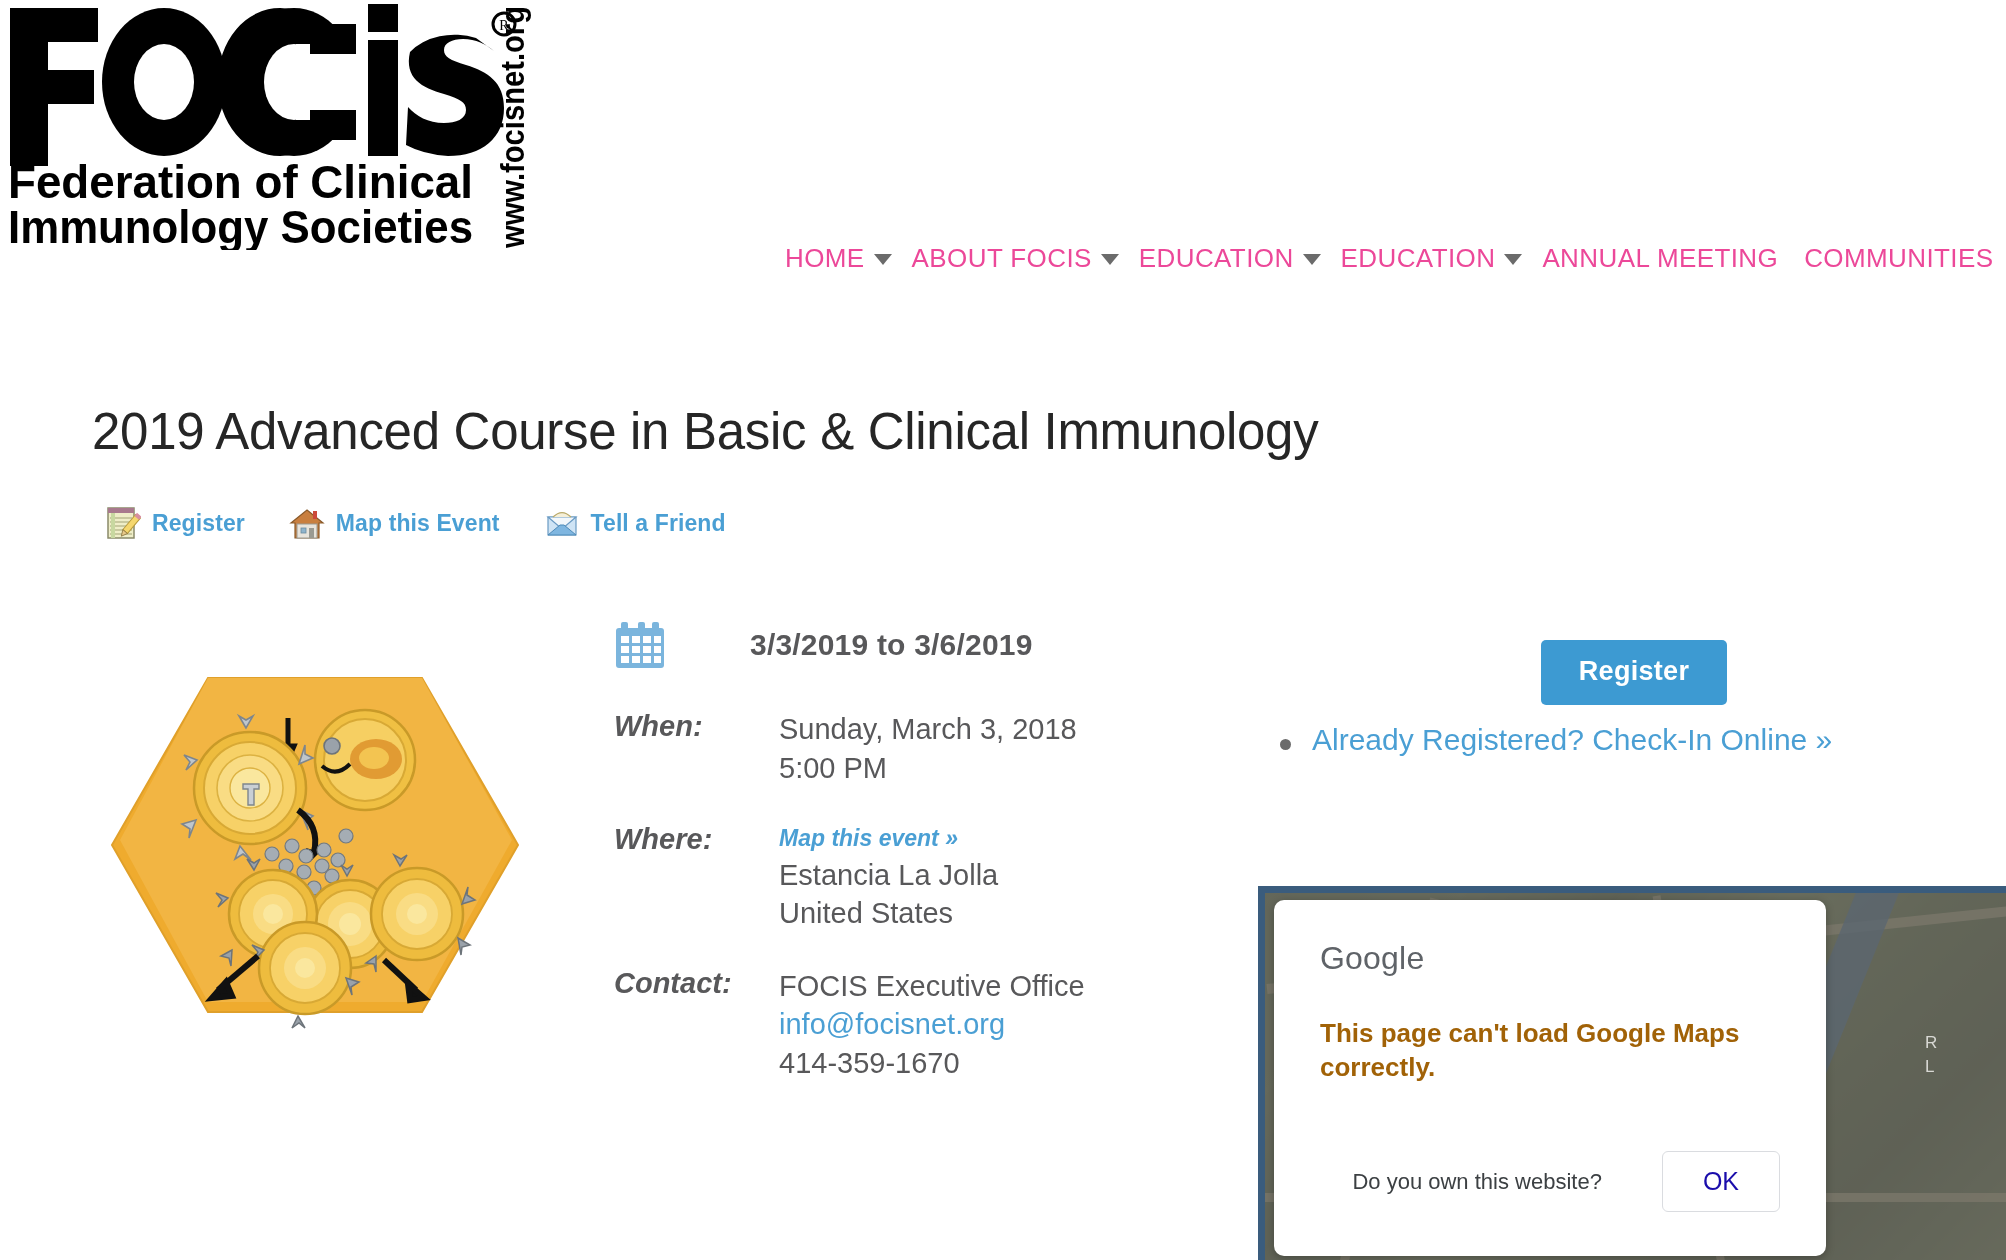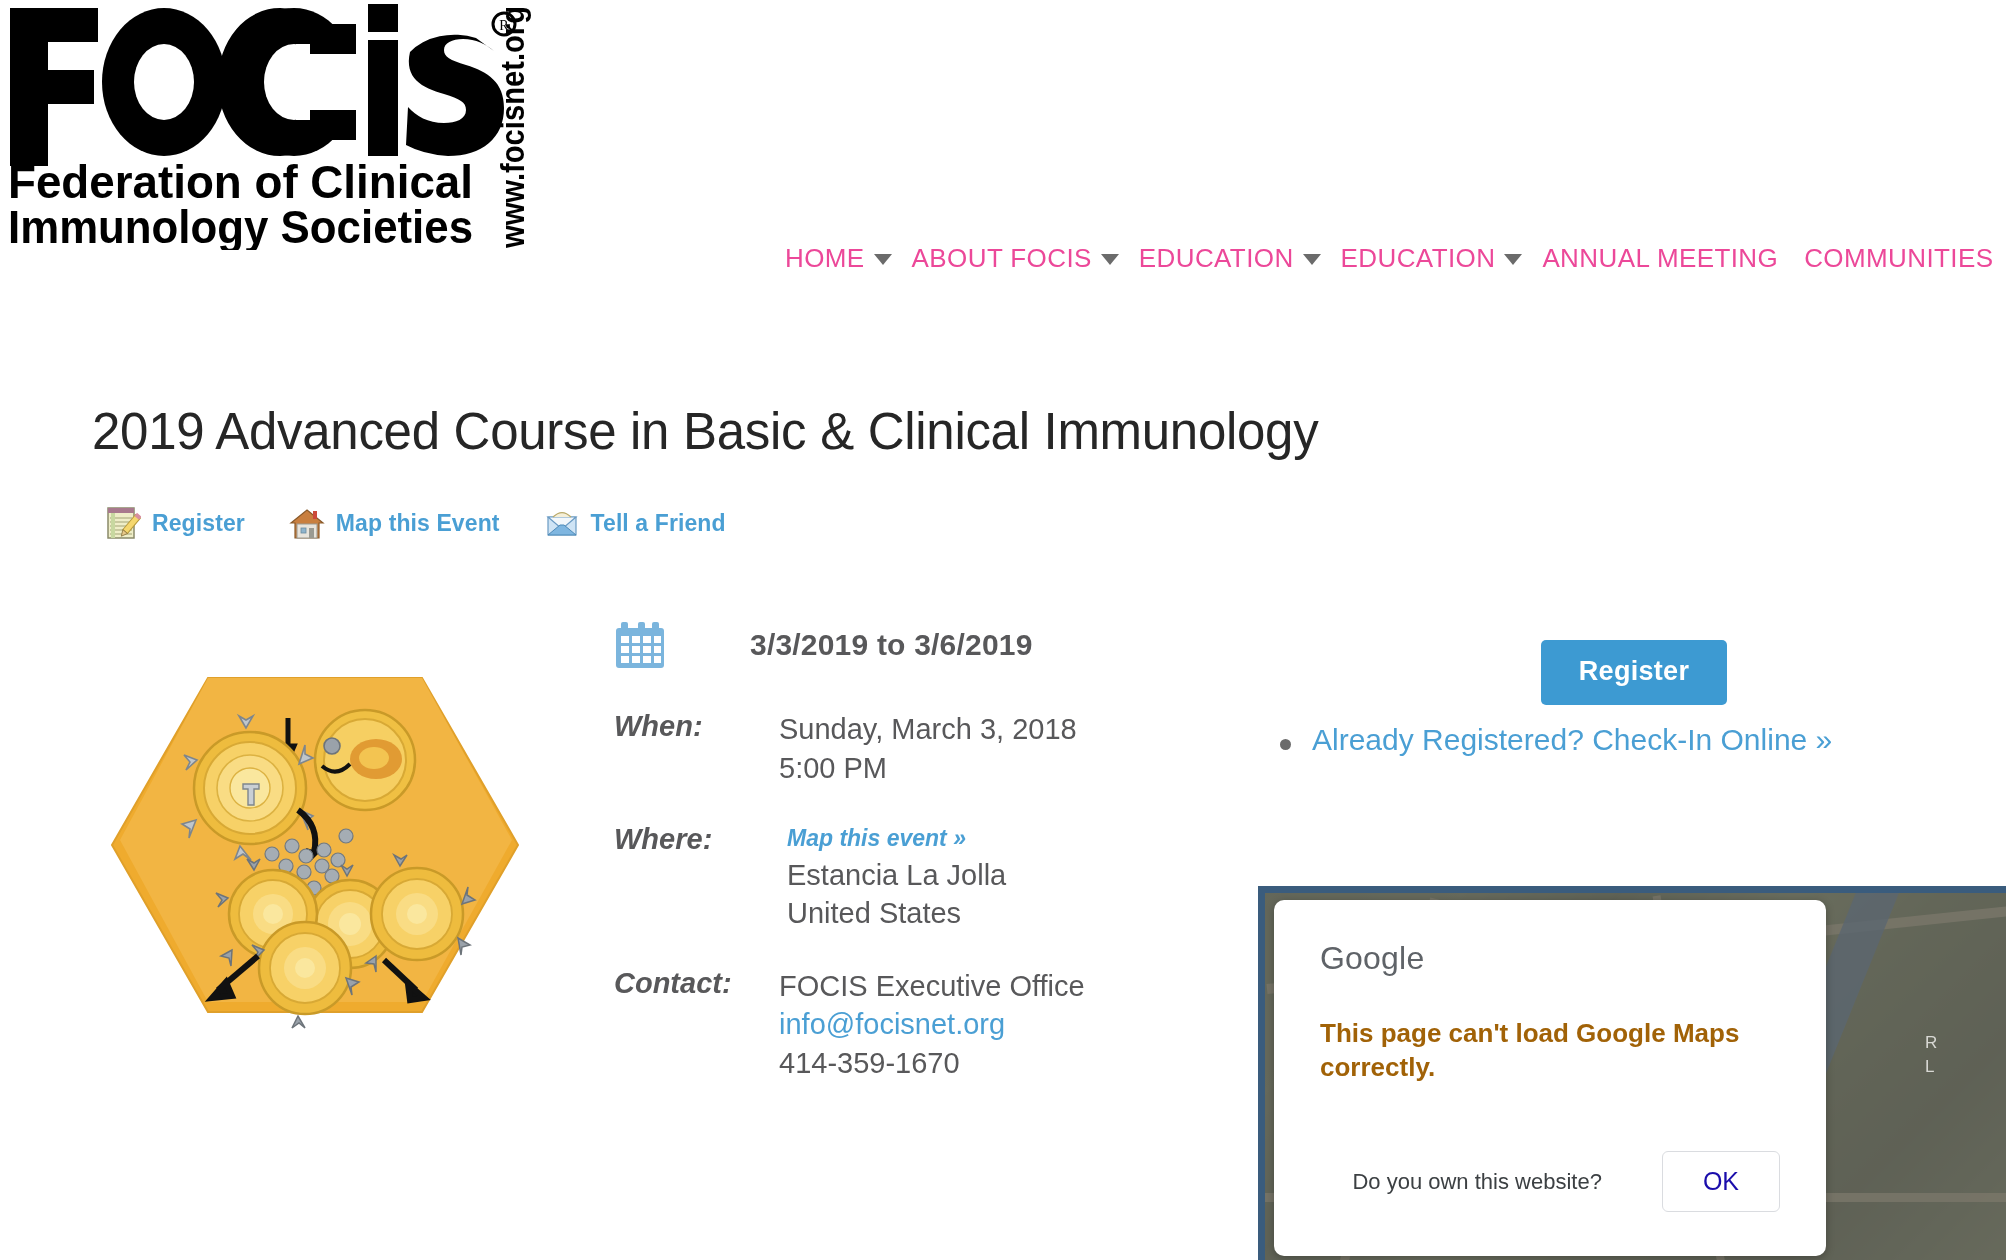--- a/index.html
+++ b/index.html
@@ -564,21 +564,21 @@
     <div class="info-table">
 
       <div class="info-row">
         <div class="info-label">When:</div>
         <div class="info-value">
           <div>Sunday, March 3, 2018</div>
           <div>5:00 PM</div>
         </div>
       </div>
 
-      <div class="info-row" style="margin-top:36px;gap:8px;">
+      <div class="info-row" style="margin-top:36px;">
         <div class="info-label">Where:</div>
         <div class="info-value">
           <span class="maplink">Map this event »</span>
           <div>Estancia La Jolla</div>
           <div>United States</div>
         </div>
       </div>
 
       <div class="info-row" style="margin-top:34px;">
         <div class="info-label">Contact:</div>

